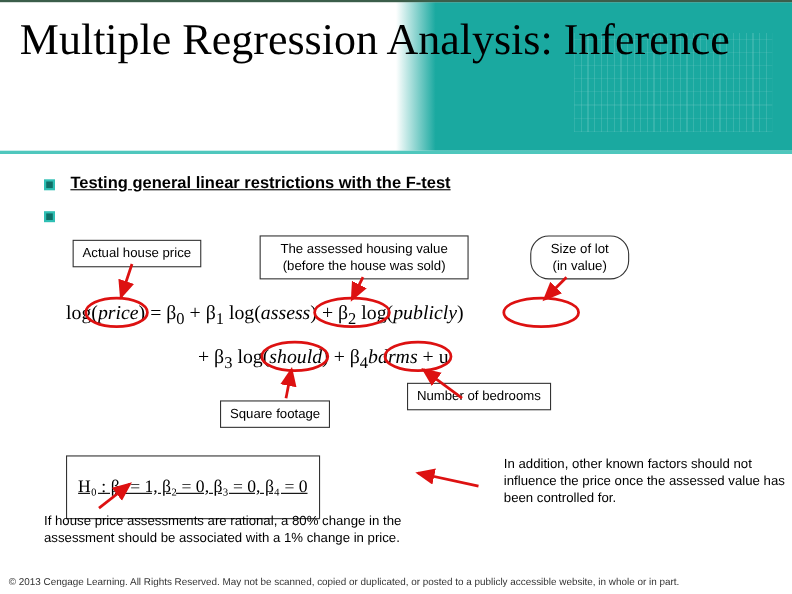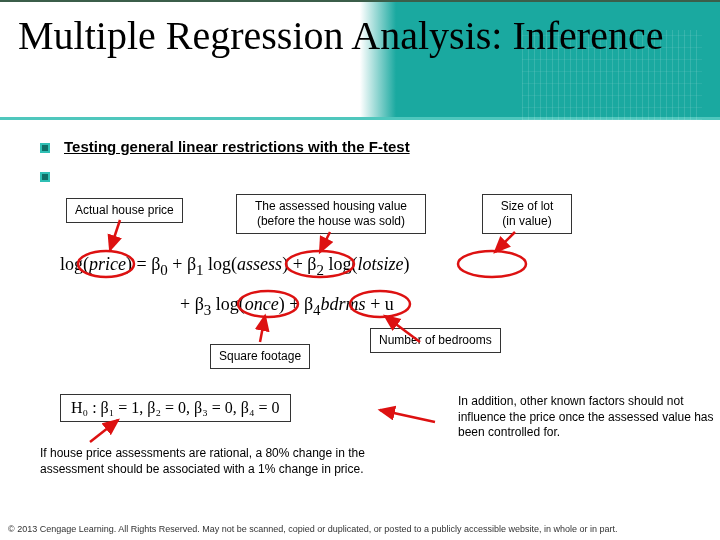--- a/index.html
+++ b/index.html
@@ -1,30 +1,30 @@
 <!DOCTYPE html>
 <html><head>
 <meta charset="utf-8">
 <style>
   * { box-sizing: border-box; margin: 0; padding: 0; }
   body { width: 720px; height: 540px; font-family: Verdana, Arial, sans-serif; background: #fff; position: relative; overflow: hidden; }
-  .header { height: 120px; background: linear-gradient(to right, #fff 0%, #fff 50%, #1aa9a0 55%, #1aa9a0 100%); border-top: 2px solid #3b5e4a; border-bottom: 3px solid #4fc7bd; position: relative; }
+  .header { height: 140px; background: linear-gradient(to right, #fff 0%, #fff 50%, #1aa9a0 55%, #1aa9a0 100%); border-top: 2px solid #3b5e4a; border-bottom: 3px solid #4fc7bd; position: relative; }
   .header::after { content:""; position:absolute; right:18px; top:28px; width:180px; height:90px; background:repeating-linear-gradient(90deg, rgba(255,255,255,.25) 0 1px, transparent 1px 6px), repeating-linear-gradient(0deg, rgba(255,255,255,.15) 0 1px, transparent 1px 12px); opacity:.5;}
   .title { font-family: Georgia, 'Times New Roman', serif; font-size: 40px; color: #000; padding: 12px 0 0 18px; line-height: 1.1; position: relative; z-index: 2; }
   .content { padding: 10px 24px 0 40px; }
   .bullet-row { display: flex; align-items: flex-start; margin: 8px 0 12px 0; }
   .sq { width: 10px; height: 10px; background: #2fbfb4; margin: 5px 14px 0 0; flex-shrink: 0; position:relative; }
   .sq::after{content:"";position:absolute;inset:2px;background:#0f6e66;}
   .bhead { font-weight: bold; font-size: 15px; }
   .underline { text-decoration: underline; }
   .diagram { position: relative; height: 200px; margin-top: 4px; }
   .label-box { position: absolute; border: 1px solid #333; background: #fff; font-size: 12px; padding: 4px 8px; line-height: 1.25; text-align: center; }
   .eq { position: absolute; font-family: 'Times New Roman', serif; font-size: 18px; white-space: nowrap; }
   svg.arrows { position: absolute; top: 0; left: 0; pointer-events: none; }
-  .h0box { position: absolute; border: 1px solid #333; padding: 4px 10px; font-family: 'Times New Roman', serif; font-size: 16px; background: #fff; }
+  .h0box { position: absolute; border: 1px solid #333; padding: 19px 10px; font-family: 'Times New Roman', serif; font-size: 16px; background: #fff; text-decoration: underline; }
   .below { position: relative; padding: 0 16px 0 40px; }
   .caption { font-size: 12px; line-height: 1.3; }
   .footer { position: absolute; bottom: 6px; left: 8px; right: 20px; font-size: 9px; color: #333; }
 </style>
 </head>
 <body>
 
 <div class="header">
   <div class="title">Multiple Regression Analysis: Inference</div>
 </div>
@@ -38,33 +38,33 @@
     <div class="sq"></div>
   </div>
 
   <div class="diagram">
 
     <div class="label-box" style="left:26px; top:4px;">Actual house price</div>
     <div class="label-box" style="left:196px; top:0px; width:190px;">
       <span>The assessed housing value</span><br>
       <span>(before the house was sold)</span>
     </div>
-    <div class="label-box" style="left:442px; top:0px; width:90px;">
+    <div class="label-box" style="left:442px; top:0px; width:90px;border-radius:17px;">
       <span>Size of lot</span><br>
       <span>(in value)</span>
     </div>
-    <div class="label-box" style="left:170px; top:150px;text-align:right;">Square footage</div>
+    <div class="label-box" style="left:160px; top:150px;text-align:right;">Square footage</div>
     <div class="label-box" style="left:330px; top:134px;">Number of bedrooms</div>
 
     <div class="eq" style="left:20px; top:60px;">
-      <span>log(</span><i>price</i><span>) = β</span><sub>0</sub><span> + β</span><sub>1</sub><span> log(</span><i>assess</i><span>)</span><span> + β</span><sub>2</sub><span> log(</span><i>lotsize</i><span>)</span>
+      <span>log(</span><i>price</i><span>) = β</span><sub>0</sub><span> + β</span><sub>1</sub><span> log(</span><i>assess</i><span>)</span><span> + β</span><sub>2</sub><span> log(</span><i>publicly</i><span>)</span>
     </div>
 
     <div class="eq" style="left:140px; top:100px;">
-      <span>+ β</span><sub>3</sub><span> log(</span><i>once</i><span>)</span><span> + β</span><sub>4</sub><i>bdrms</i><span> + u</span>
+      <span>+ β</span><sub>3</sub><span> log(</span><i>should</i><span>)</span><span> + β</span><sub>4</sub><i>bdrms</i><span> + u</span>
     </div>
 
     <svg class="arrows" width="640" height="200">
       <defs>
         <marker id="ah" markerWidth="8" markerHeight="8" refX="6" refY="3" orient="auto">
           <path d="M0,0 L7,3 L0,6 Z" fill="#d11"></path>
         </marker>
       </defs>
 
       <line x1="80" y1="26" x2="70" y2="56" stroke="#d11" stroke-width="2.5" marker-end="url(#ah)"></line>

